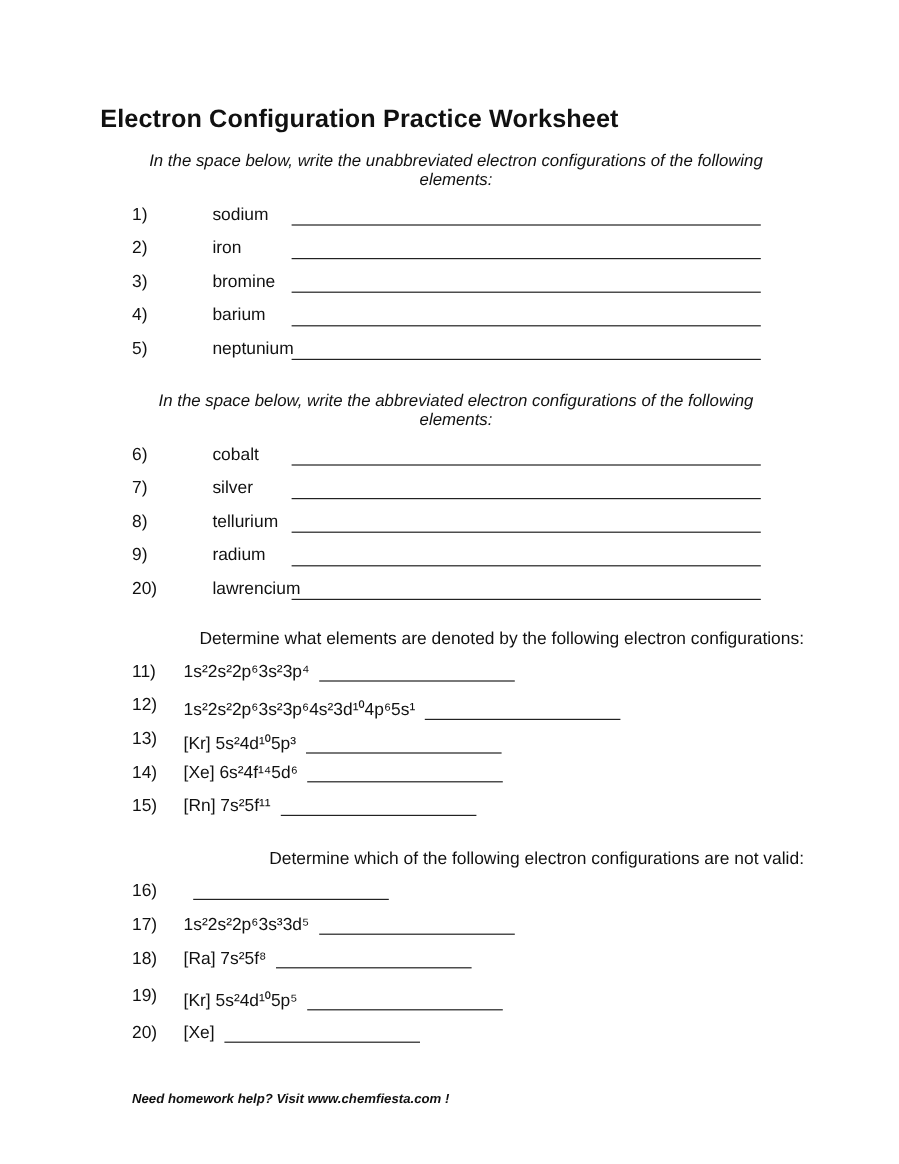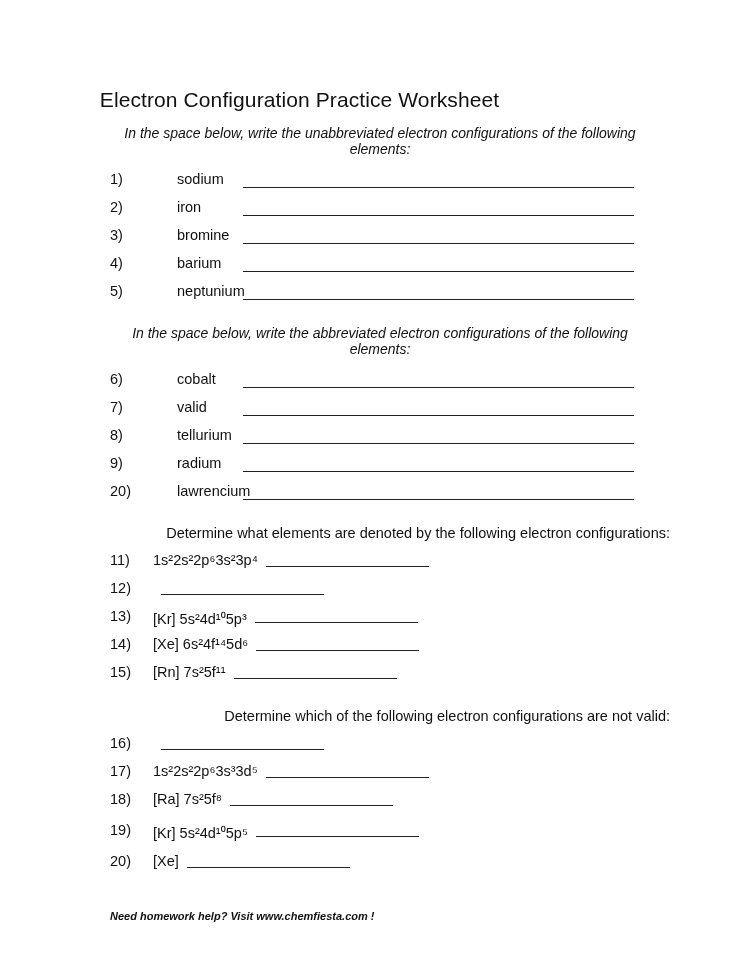--- a/index.html
+++ b/index.html
@@ -1,26 +1,26 @@
 <!DOCTYPE html>
 <html><head>
 <meta charset="utf-8">
 <style>
   html, body { margin: 0; padding: 0; background: #ffffff; }
   body { width: 749px; height: 970px; position: relative; overflow: hidden;
          font-family: "Liberation Sans", sans-serif; color: #111; }
   .title { position: absolute; left: 0; width: 599px; top: 88px; text-align: center;
-           font-size: 21px; font-weight: normal; letter-spacing: 0.1px; }
+           font-size: 21px; font-weight: bold; letter-spacing: 0.1px; }
   .instr { position: absolute; left: 110px; width: 540px; font-style: italic; font-size: 14px; line-height: 16px; text-align: center; }
   .plain { position: absolute; left: 110px; width: 560px; font-size: 14.5px; text-align: right; }
   .row { position: absolute; left: 110px; height: 20px; font-size: 14.5px; white-space: nowrap; }
   .num { position: absolute; left: 0; top: 0; }
   .name { position: absolute; left: 43px; top: 0; margin-left: 24px; }
   .line { position: absolute; left: 133px; width: 391px; top: 16px; border-bottom: 1px solid #222; }
-  .cfg { position: absolute; left: 43px; top: 0; display: flex; align-items: flex-start; }
+  .cfg { position: absolute; left: 43px; top: 0; display: flex; align-items: flex-end; }
   .blank { display: inline-block; width: 163px; border-bottom: 1px solid #222; height: 14px; margin-left: 8px; }
   .footer { position: absolute; left: 110px; top: 910px; font-size: 11px; font-weight: bold; font-style: italic; }
 </style>
 </head>
 <body>
 
 <div class="title">Electron Configuration Practice Worksheet</div>
 
 <div class="instr" style="top:125px">In the space below, write the unabbreviated electron configurations of the following elements:</div>
 
@@ -52,21 +52,21 @@
 
 <div class="instr" style="top:325px">In the space below, write the abbreviated electron configurations of the following elements:</div>
 
 <div class="row" style="top:371px">
     <span class="num">6)</span>
     <span class="name">cobalt</span>
     <span class="line"></span>
   </div>
 <div class="row" style="top:399px">
     <span class="num">7)</span>
-    <span class="name">valid</span>
+    <span class="name">silver</span>
     <span class="line"></span>
   </div>
 <div class="row" style="top:427px">
     <span class="num">8)</span>
     <span class="name">tellurium</span>
     <span class="line"></span>
   </div>
 <div class="row" style="top:455px">
     <span class="num">9)</span>
     <span class="name">radium</span>
@@ -83,20 +83,21 @@
 <div class="row" style="top:552px">
     <span class="num">11)</span>
     <span class="cfg">
       <span>1s²2s²2p⁶3s²3p⁴</span>
       <span class="blank"></span>
     </span>
   </div>
 <div class="row" style="top:580px">
     <span class="num">12)</span>
     <span class="cfg">
+      <span>1s²2s²2p⁶3s²3p⁶4s²3d¹⁰4p⁶5s¹</span>
       <span class="blank"></span>
     </span>
   </div>
 <div class="row" style="top:608px">
     <span class="num">13)</span>
     <span class="cfg">
       <span>[Kr] 5s²4d¹⁰5p³</span>
       <span class="blank"></span>
     </span>
   </div>

